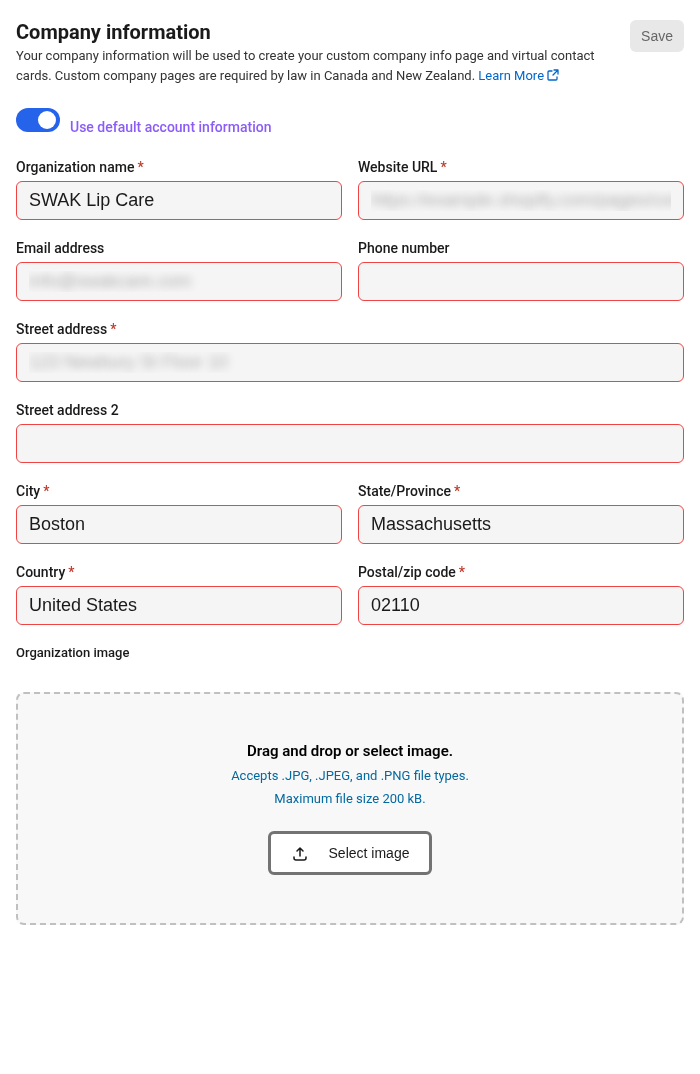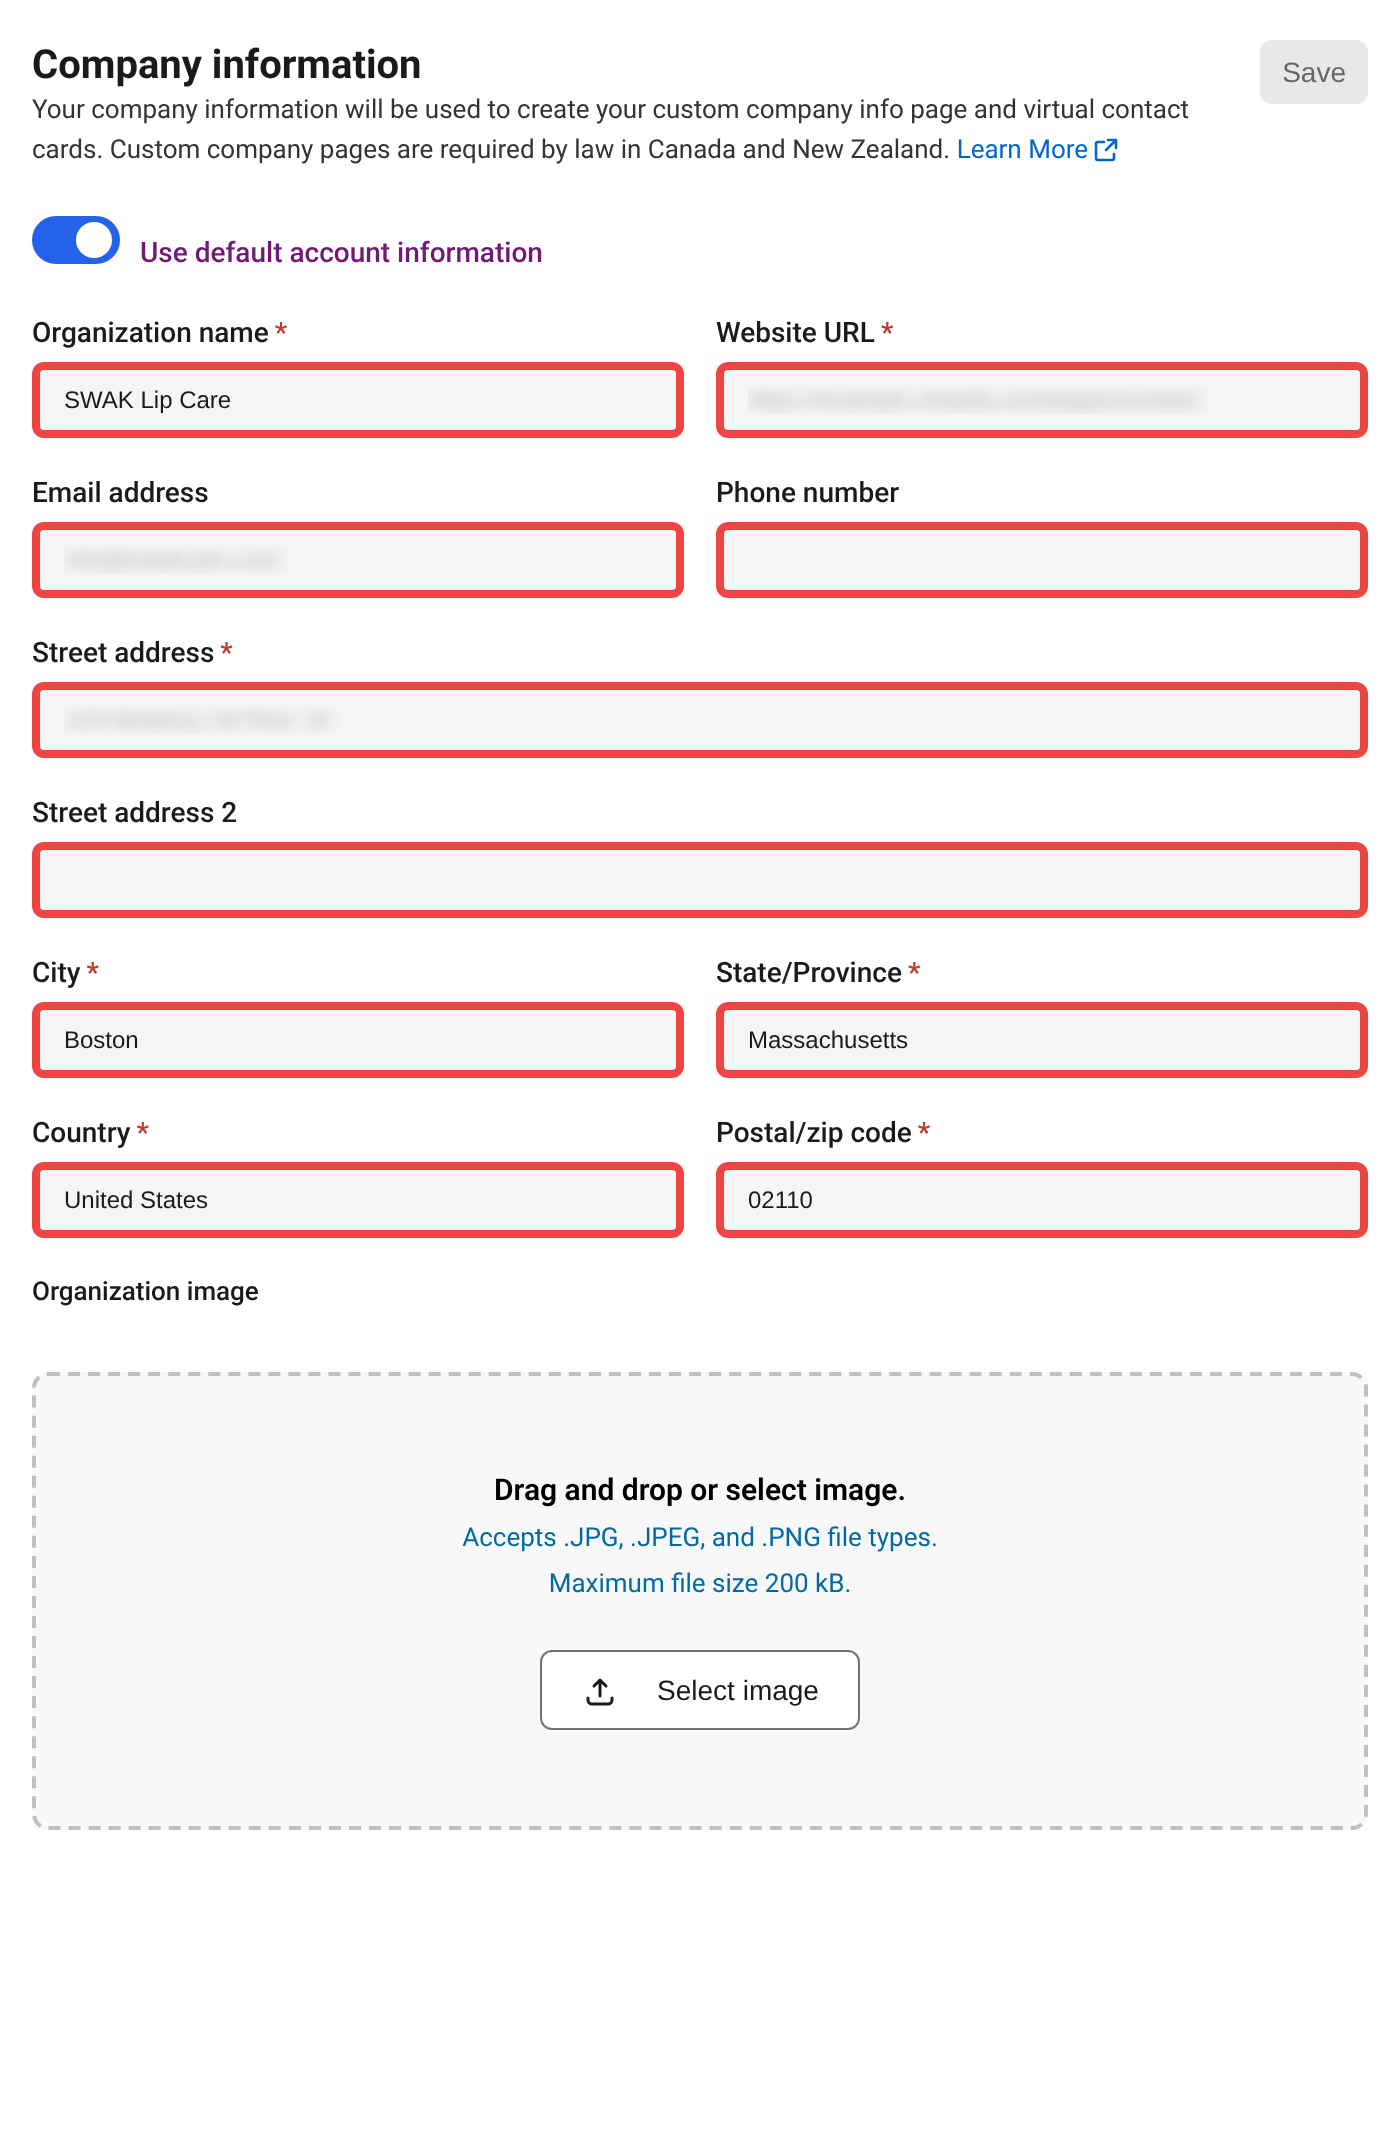--- a/index.html
+++ b/index.html
@@ -100,21 +100,21 @@
       left: 22px;
       bottom: 3px;
       background: white;
       border-radius: 50%;
       transition: 0.2s;
     }
 
     .toggle-label {
       font-size: 14px;
       font-weight: 500;
-      color: #701a75;
+      color: #8b5cf6;
       margin-top: 14px;
     }
 
     .form-row {
       display: flex;
       gap: 16px;
       margin-bottom: 20px;
     }
 
     .form-group {
@@ -129,24 +129,24 @@
       margin-bottom: 6px;
       color: #1a1a1a;
     }
 
     .required-star {
       color: #c0392b;
       margin-left: 3px;
     }
 
     .form-input {
-      border: 4px solid #ef4444;
+      border: 1px solid #ef4444;
       border-radius: 6px;
       padding: 8px 12px;
-      font-size: 12px;
+      font-size: 18px;
       background: #f5f5f5;
       color: #1a1a1a;
       outline: none;
       width: 100%;
     }
 
     .blurred-input {
       color: transparent;
       text-shadow: 0 0 8px rgba(0,0,0,0.3);
       user-select: none;
@@ -176,21 +176,21 @@
       font-size: 13px;
       color: #0369a1;
       margin-bottom: 3px;
       line-height: 1.5;
     }
 
     .select-image-btn {
       display: flex;
       align-items: center;
       gap: 20px;
-      border: 1px solid #737373;
+      border: 3px solid #737373;
       border-radius: 6px;
       padding: 10px 20px;
       background: #fff;
       font-size: 14px;
       font-weight: 500;
       color: #1a1a1a;
       cursor: pointer;
       margin-top: 20px;
     }
 

